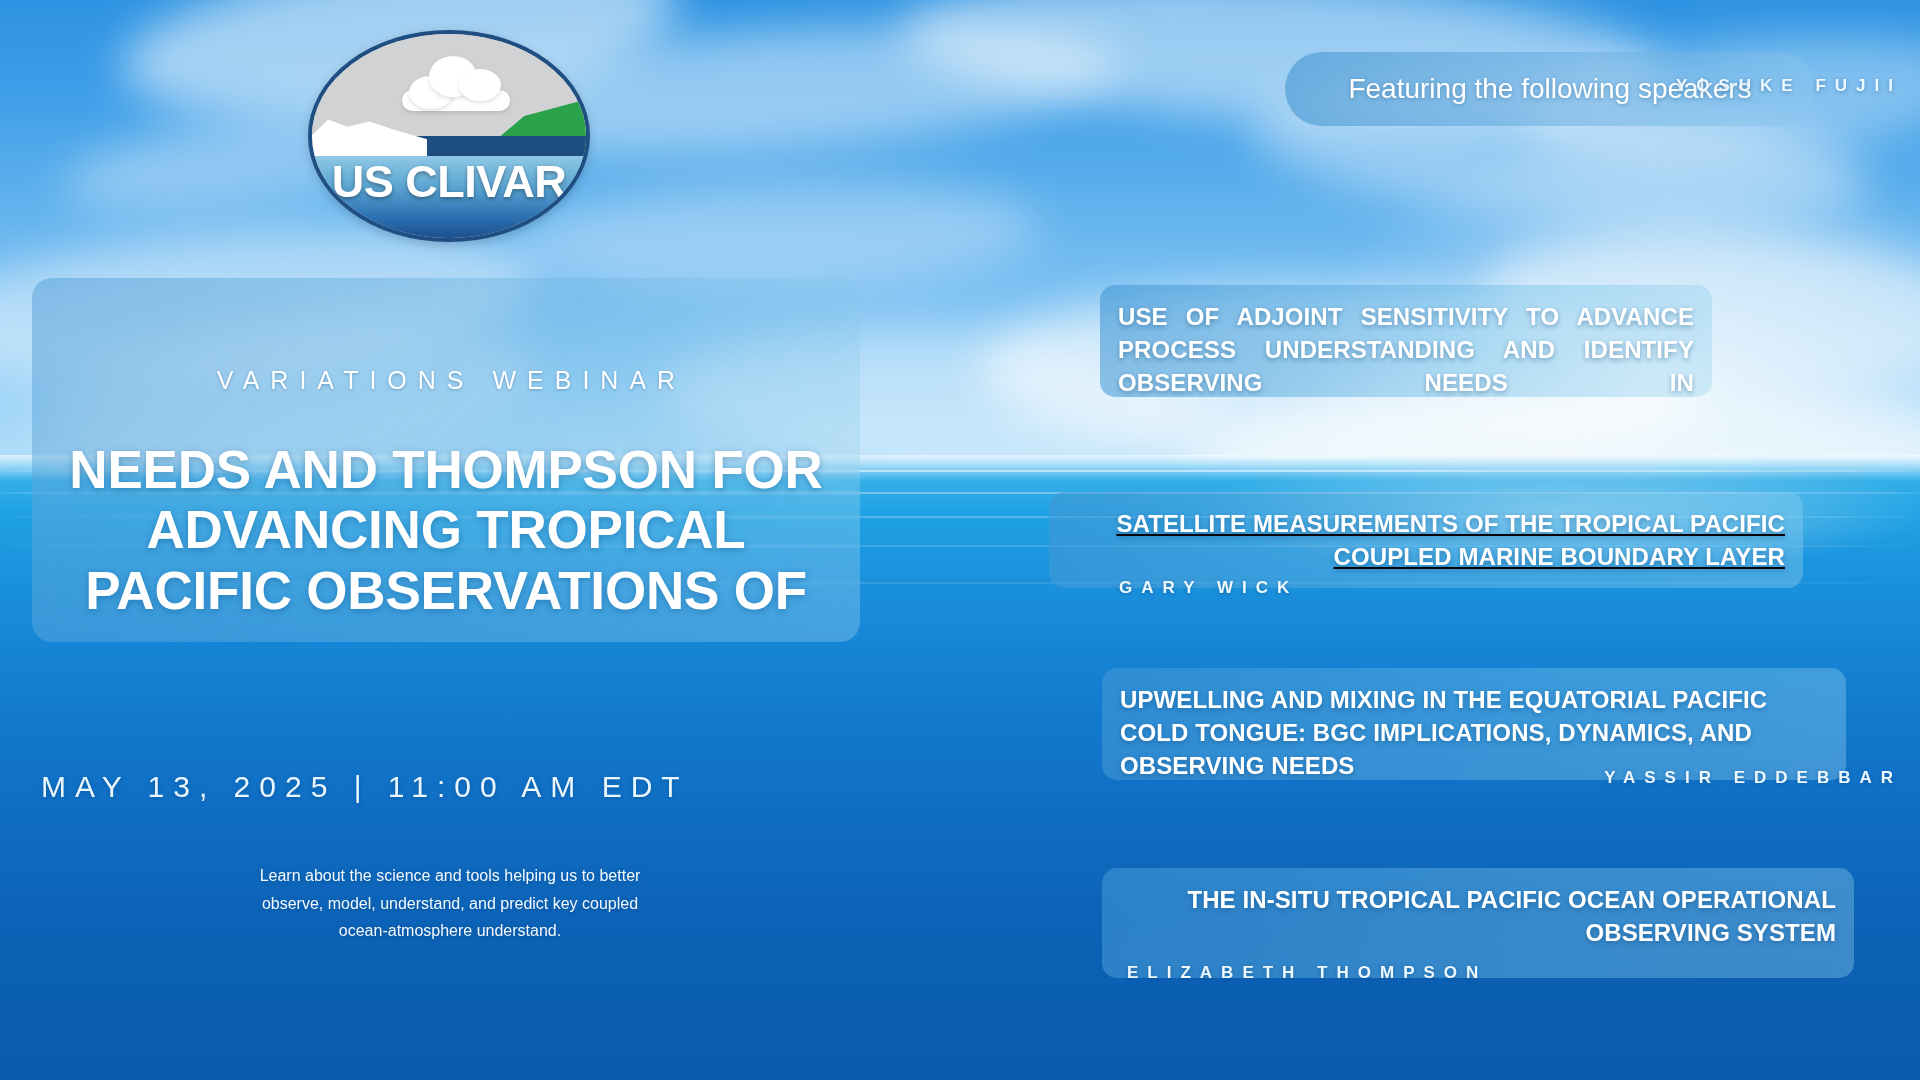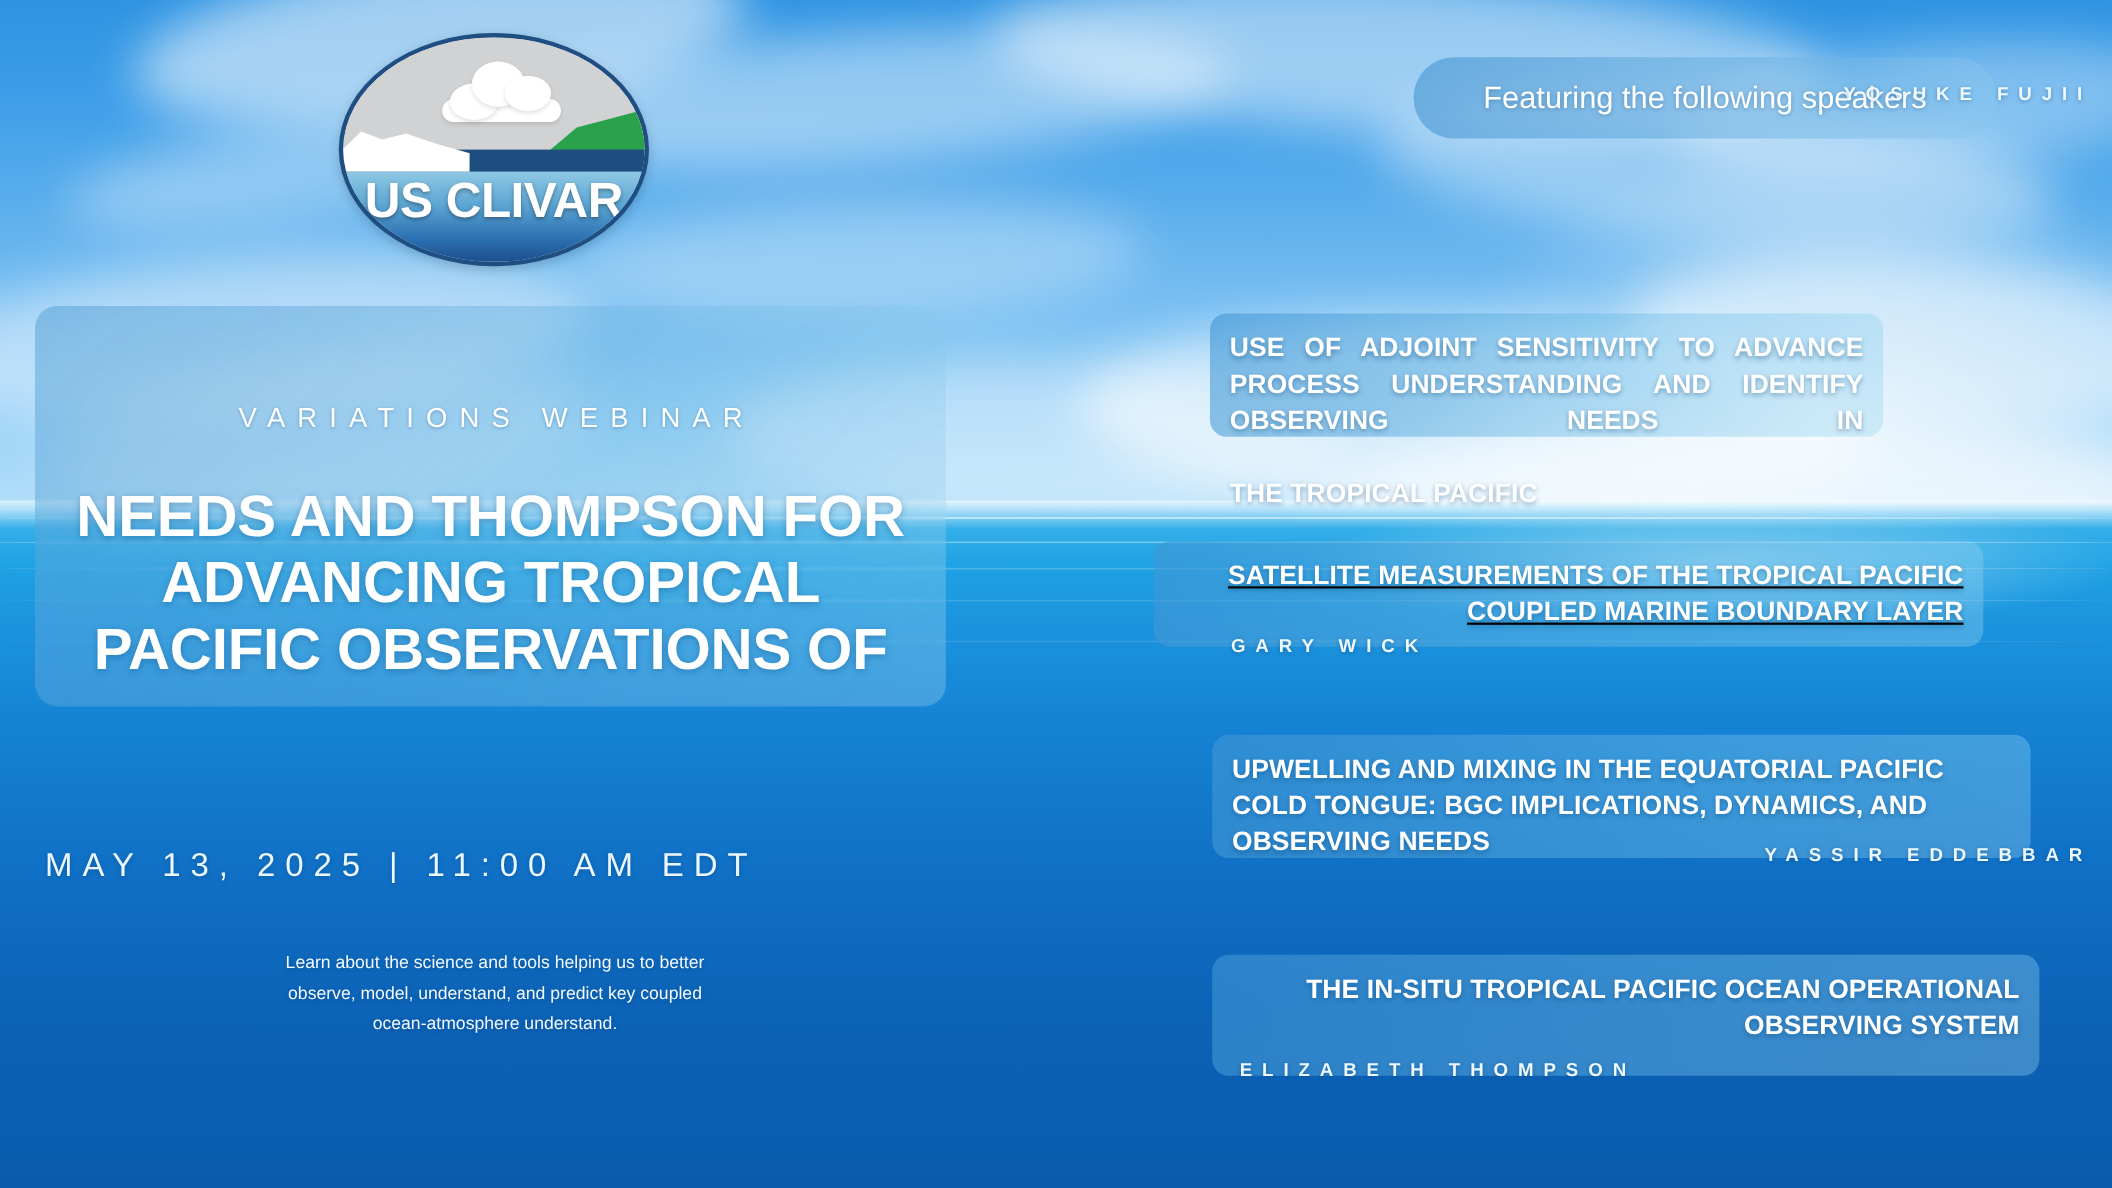--- a/index.html
+++ b/index.html
@@ -286,21 +286,20 @@
   <div>observe, model, understand, and predict key coupled</div>
   <div>ocean-atmosphere understand.</div>
 </div>
 
 <div id="speakers-pill">
   <span>Featuring the following speakers</span>
 </div>
 
 <div class="sp-card" id="card-1">
   <div class="sp-title justify-fix">USE OF ADJOINT SENSITIVITY TO ADVANCE PROCESS UNDERSTANDING AND IDENTIFY OBSERVING NEEDS IN</div>
-  <div class="sp-title" style="text-align:left">THE TROPICAL PACIFIC</div>
 </div>
 <div class="sp-name" id="name-1">YOSUKE FUJII</div>
 
 <div class="sp-card" id="card-2">
   <div class="sp-title">SATELLITE MEASUREMENTS OF THE TROPICAL PACIFIC COUPLED MARINE BOUNDARY LAYER</div>
 </div>
 <div class="sp-name" id="name-2">GARY WICK</div>
 
 <div class="sp-card" id="card-3">
   <div class="sp-title">UPWELLING AND MIXING IN THE EQUATORIAL PACIFIC COLD TONGUE: BGC IMPLICATIONS, DYNAMICS, AND OBSERVING NEEDS</div>

